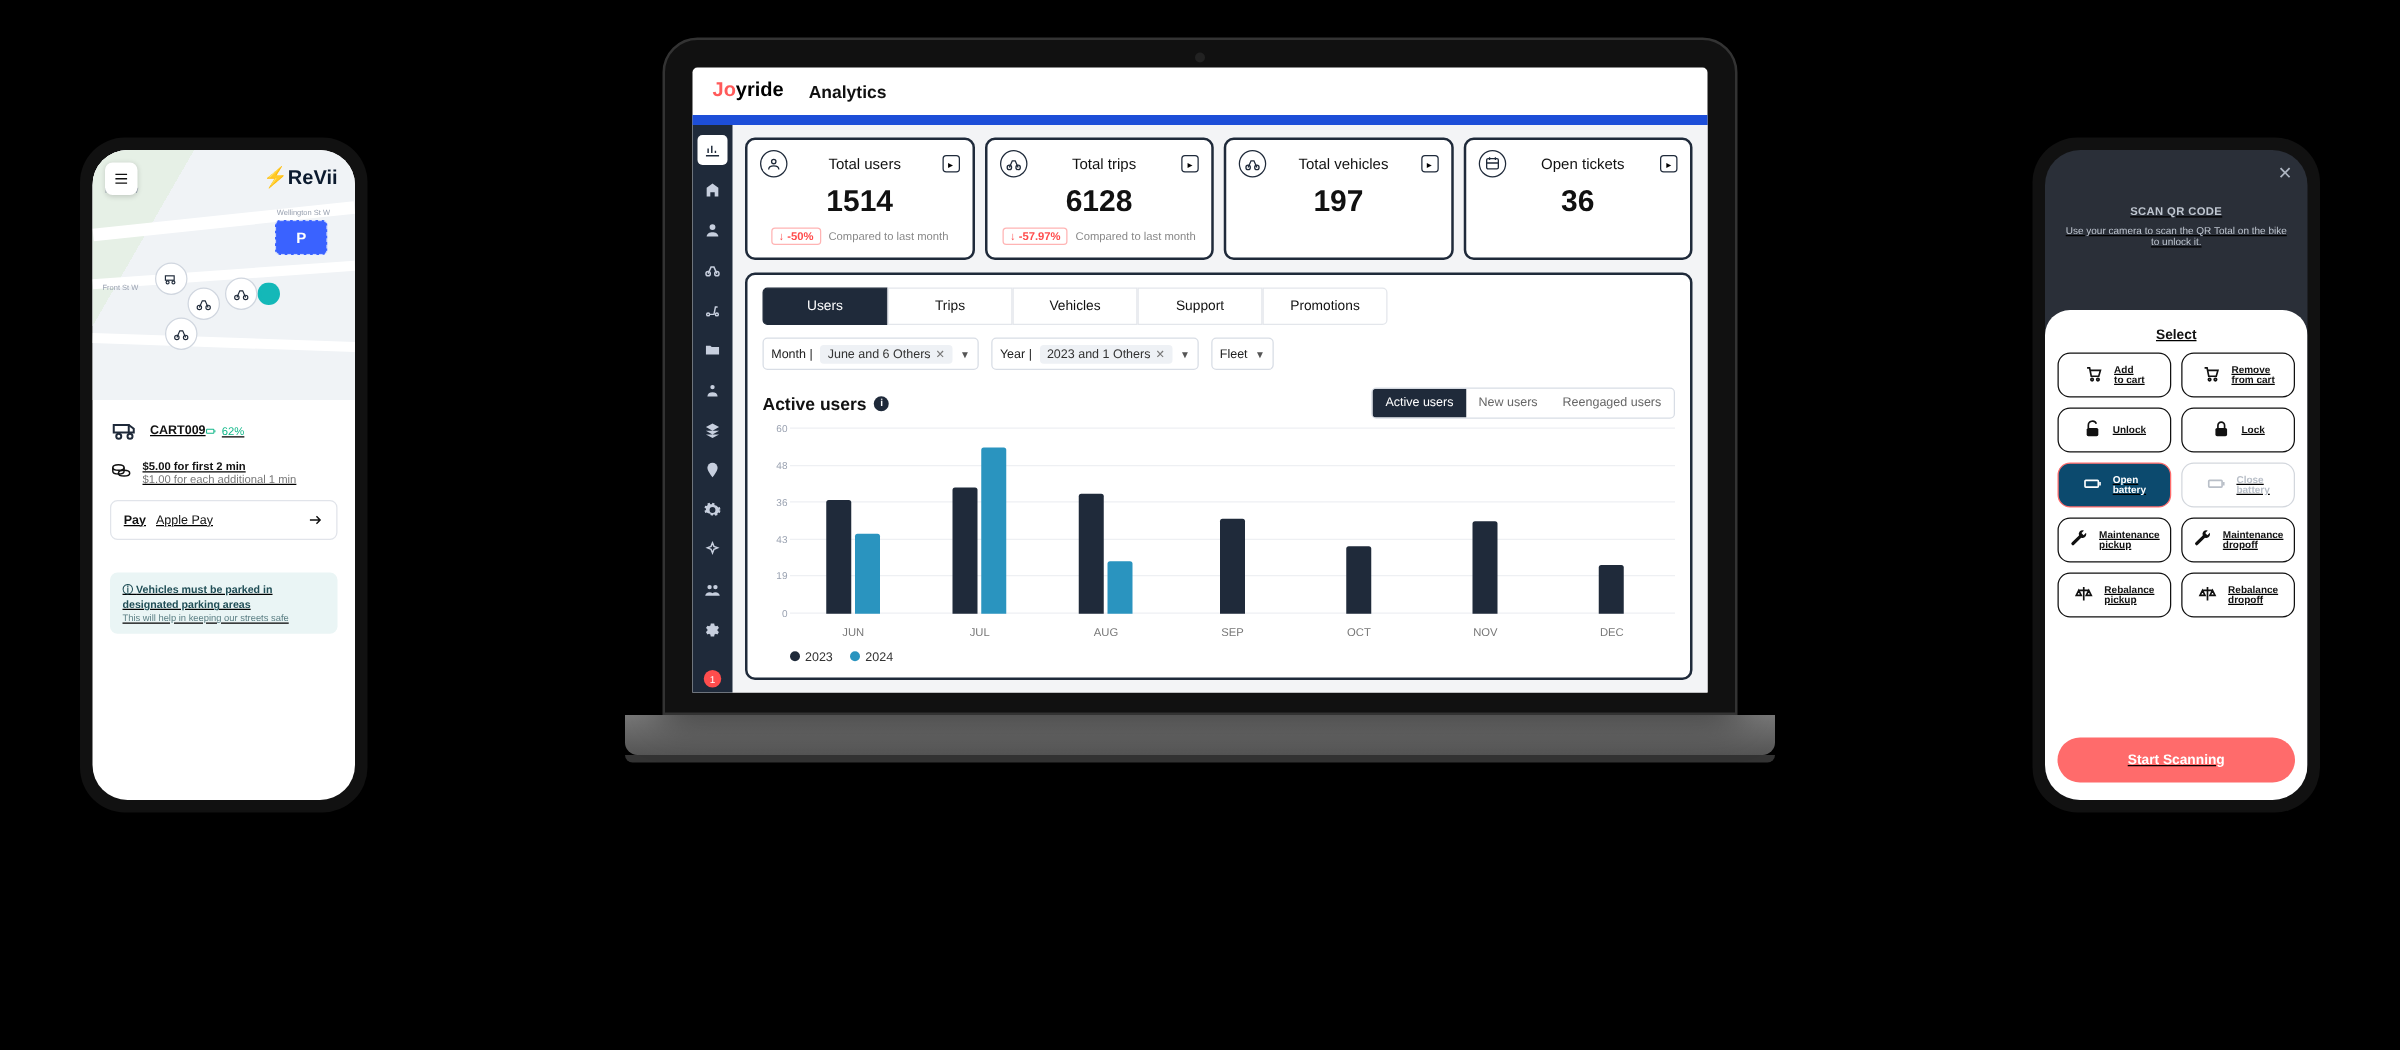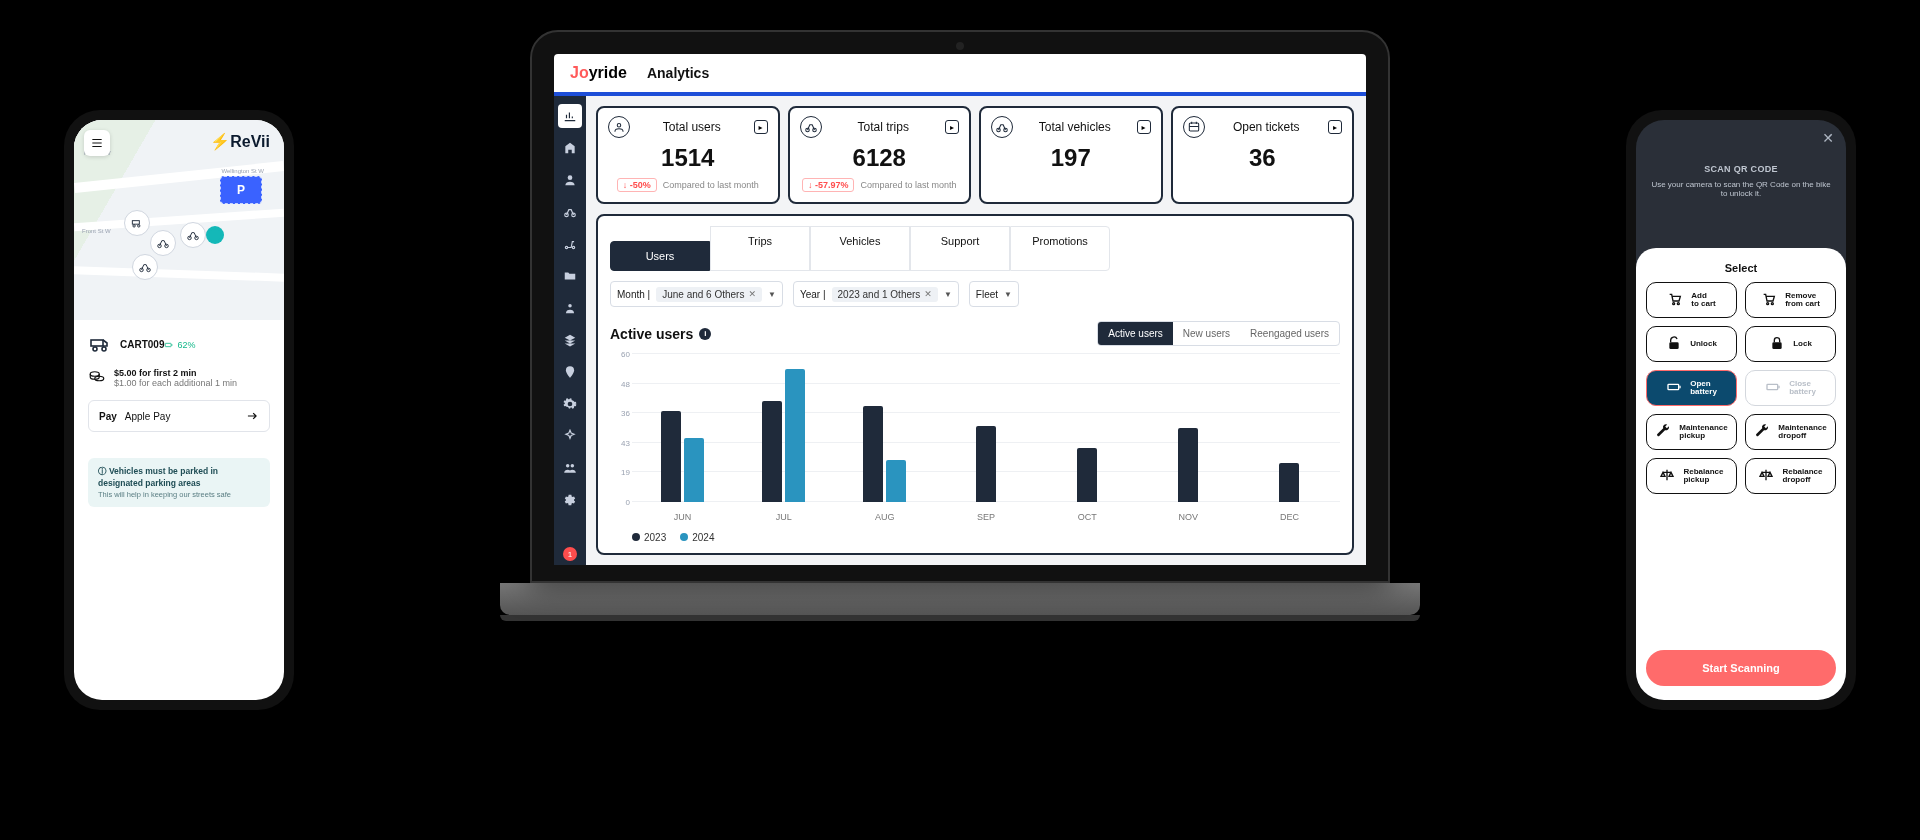--- a/index.html
+++ b/index.html
@@ -6,21 +6,21 @@
   body { background: #000; width: 1920px; height: 840px; position: relative; overflow: hidden; }
 
   
   .laptop { position:absolute; left:50%; top:30px; transform:translateX(-50%); width:860px; }
   .laptop-screen { background:#111; border-radius:28px 28px 0 0; padding:22px 22px 16px 22px; border:2px solid #333; box-shadow:0 4px 30px rgba(0,0,0,.5); position:relative;}
   .laptop-cam { position:absolute; top:10px; left:50%; width:8px; height:8px; margin-left:-4px; border-radius:50%; background:#222; }
   .laptop-base { height:32px; background:linear-gradient(#777,#555); border-radius:0 0 10px 10px; margin:0 -30px; }
   .laptop-foot { height:6px; background:#333; margin:0 -30px -6px -30px; border-radius:0 0 14px 14px; }
 
   .dash { background:#fff; border-radius:4px 4px 0 0; }
-  .dash-top { display:flex; align-items:center; gap:20px; padding:10px 16px; border-bottom:4px solid #1d4ed8;}
+  .dash-top { display:flex; align-items:center; gap:20px; padding:10px 16px; border-bottom:8px solid #1d4ed8;}
   .brand { font-weight:700; font-size:16px; }
   .brand .j { color:#ff5a5a;} .brand .o { color:#ff5a5a;}
   .dash-title { font-size:14px; font-weight:600; color:#111;}
   .dash-body { display:flex; background:#f3f4f6; }
   .rail { width:32px; background:#1f2a3a; display:flex; flex-direction:column; align-items:center; gap:8px; padding:8px 0 4px 0;}
   .rail-item { width:24px; height:24px; border-radius:4px; display:flex; align-items:center; justify-content:center; color:#c7cfde; cursor:pointer;}
   .rail-item.active { background:#fff; color:#1f2a3a; }
   .rail svg { width:14px; height:14px; }
   .rail-badge { margin-top:auto; width:14px; height:14px; border-radius:50%; background:#ff4d4d; color:#fff; font-size:8px; display:flex; align-items:center; justify-content:center;}
 
@@ -34,21 +34,21 @@
   .kpi-title { flex:1; font-size:12px; color:#111; text-align:center;}
   .kpi-caret { width:14px; height:14px; border:1px solid #1f2a3a; border-radius:3px; display:flex; align-items:center; justify-content:center; font-size:8px; cursor:pointer;}
   .kpi-val { font-size:24px; font-weight:700; text-align:center; margin-top:6px; color:#111;}
   .kpi-delta { display:flex; align-items:center; gap:6px; margin-top:6px; justify-content:center;}
   .delta-chip { border:1px solid #ffb4b4; color:#ff4d4d; background:#fff; border-radius:3px; padding:1px 5px; font-size:9px; font-weight:600; display:flex; align-items:center; gap:2px;}
   .delta-lbl { font-size:9px; color:#888;}
 
   .panel { background:#fff; border:2px solid #1f2a3a; border-radius:8px; margin-top:10px; padding:0 0 10px 0;}
   .tabs { display:flex; padding:10px 12px 0 12px; gap:0;}
   .tab { flex:0 0 100px; text-align:center; font-size:11px; padding:8px 0; border:1px solid #e3e6eb; cursor:pointer; color:#111;}
-  .tab:first-child{border-radius:4px 0 0 4px;margin-top:15px;} .tab:last-child{border-radius:0 4px 4px 0;}
+  .tab:first-child{border-radius:4px 0 0 4px;} .tab:last-child{border-radius:0 4px 4px 0;}
   .tab.active { background:#1f2a3a; color:#fff; border-color:#1f2a3a;}
   .filters { display:flex; align-items:center; gap:10px; padding:10px 12px; }
   .filt { display:flex; align-items:center; border:1px solid #d8dde5; border-radius:4px; font-size:10px; height:26px; padding:0 6px; gap:6px; color:#555; cursor:pointer;}
   .filt .lbl { color:#222; }
   .chip { background:#eef1f5; border-radius:3px; padding:2px 6px; display:flex; align-items:center; gap:4px; color:#333;}
   .chip-x { font-size:9px; color:#777; cursor:pointer;}
   .filt-caret { font-size:8px; color:#555;}
   .chart-head { display:flex; align-items:center; padding:4px 12px;}
   .chart-title { font-size:14px; font-weight:700; color:#111; display:flex; align-items:center; gap:6px;}
   .chart-title .info{ width:12px;height:12px;border-radius:50%;background:#1f2a3a;color:#fff;font-size:8px;display:flex;align-items:center;justify-content:center;}
@@ -67,21 +67,21 @@
   .bar.a { background:#1f2a3a;}
   .bar.b { background:#2a94bf;}
   .x-ticks { position:absolute; left:22px; right:0; bottom:2px; display:flex;}
   .x-tick { flex:1; text-align:center; font-size:9px; color:#777;}
   .legend { display:flex; gap:14px; padding:8px 12px 0 34px; font-size:10px; color:#333; align-items:center;}
   .legend .dot{width:8px;height:8px;border-radius:50%;display:inline-block;margin-right:4px;}
 
   
   .phone { position:absolute; width:230px; background:#111; border-radius:36px; padding:10px; box-shadow:0 4px 30px rgba(0,0,0,.5);}
   .phone.left { left:64px; top:110px; }
-  .phone-screen { background:#fff; border-radius:28px; overflow:hidden; height:580px; position:relative;}
+  .phone-screen { background:#fff; border-radius:28px; overflow:hidden; height:520px; position:relative;text-decoration:underline;}
   .map { height:200px; background:
       linear-gradient(120deg,#e6f0e6 25%, transparent 25%),
       linear-gradient(#f0f3f6,#f0f3f6);
       position:relative; }
   .road { position:absolute; background:#fff; }
   .r1{left:0;right:0;top:52px;height:10px;transform:rotate(-6deg);}
   .r2{left:0;right:0;top:96px;height:8px;transform:rotate(-4deg);}
   .r3{left:0;right:0;top:150px;height:8px;transform:rotate(2deg);}
   .street{position:absolute;font-size:6px;color:#9aa2b1;}
   .park-badge{position:absolute;right:22px;top:56px;width:42px;height:28px;border-radius:4px;background:#3a62ff;color:#fff;font-weight:700;font-size:12px;display:flex;align-items:center;justify-content:center;border:1.5px dashed #c8d4ff;}
@@ -480,21 +480,21 @@
       </div>
     </div>
   </div>
 </div>
 
 <div class="phone right">
   <div class="phone-screen">
     <div class="qr-top">
       <span class="qr-x">✕</span>
       <div class="t">SCAN QR CODE</div>
-      <div style="padding:0 14px;">Use your camera to scan the QR Code on the bike to unlock it.</div>
+      <div style="padding:0 14px;">Use your camera to scan the QR Total on the bike to unlock it.</div>
     </div>
     <div class="sheet2">
       <div class="sel">Select</div>
       <div class="grid" id="acts">
           <div class="act">
             <span><svg viewBox="0 0 24 24" fill="none" stroke="currentColor" stroke-width="2">
                 <path d="M4 5h3l2 10h9l2-7H8"></path>
                 <circle cx="10" cy="19" r="1.5"></circle>
                 <circle cx="17" cy="19" r="1.5"></circle>
               </svg></span>

